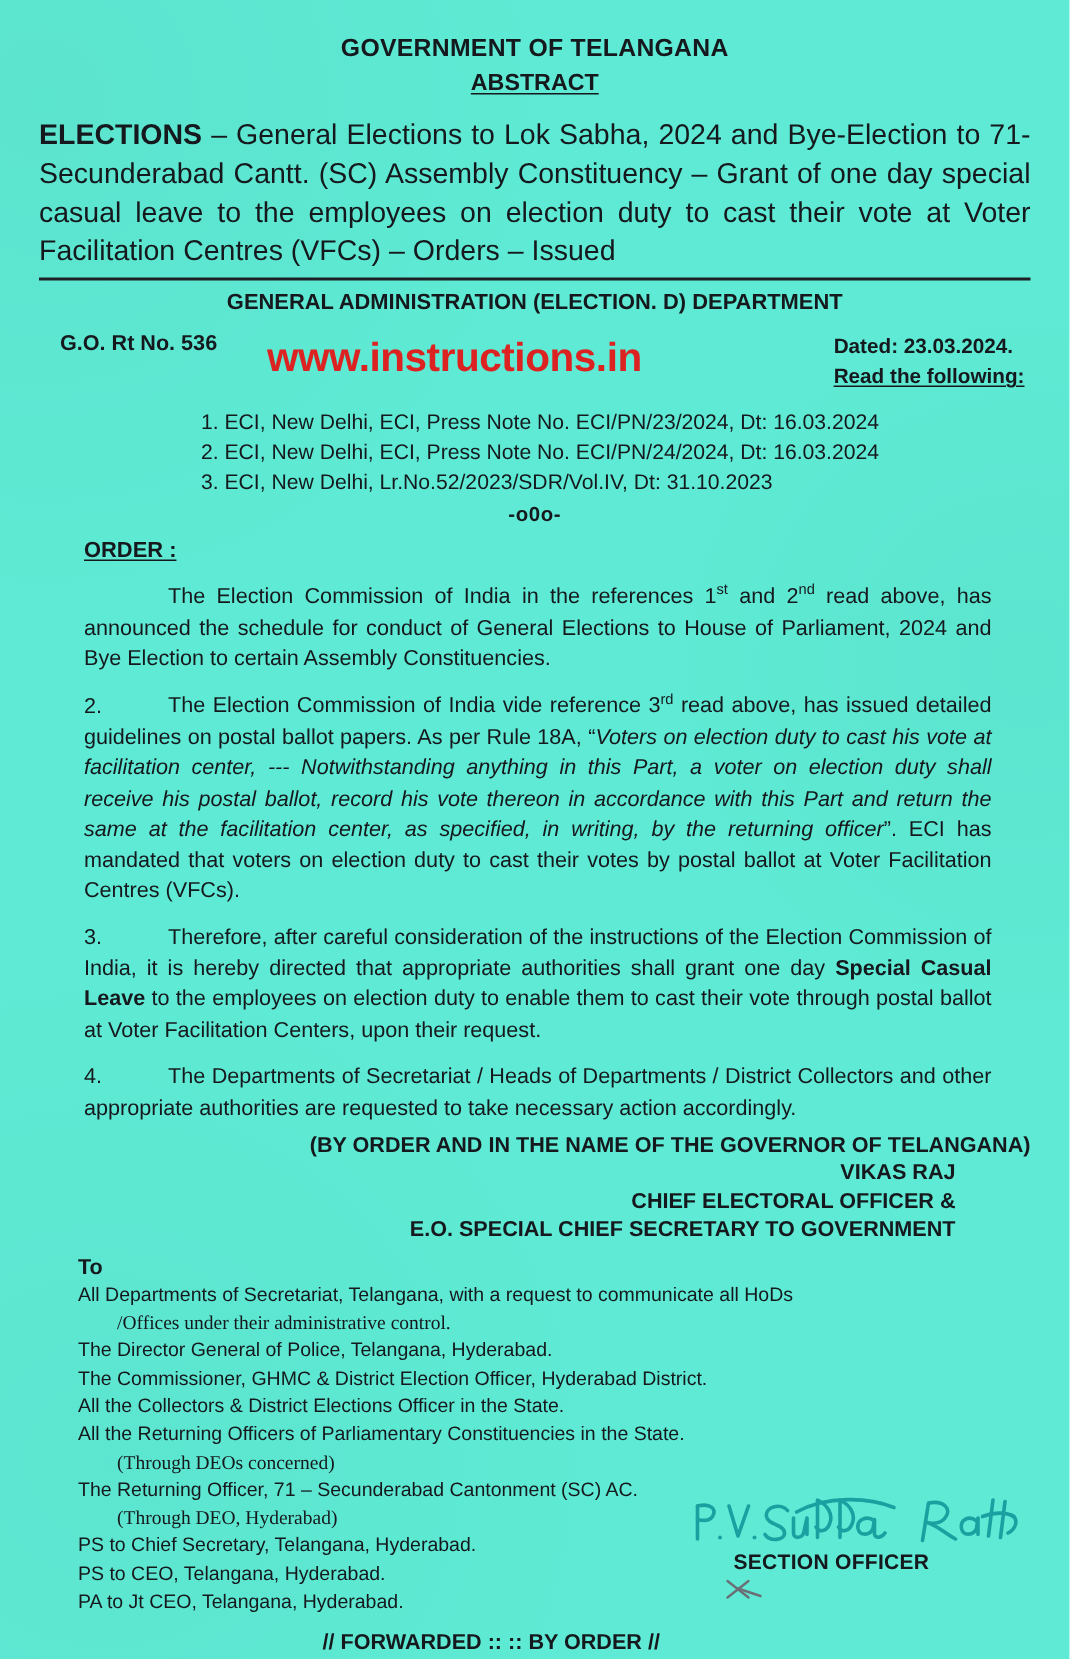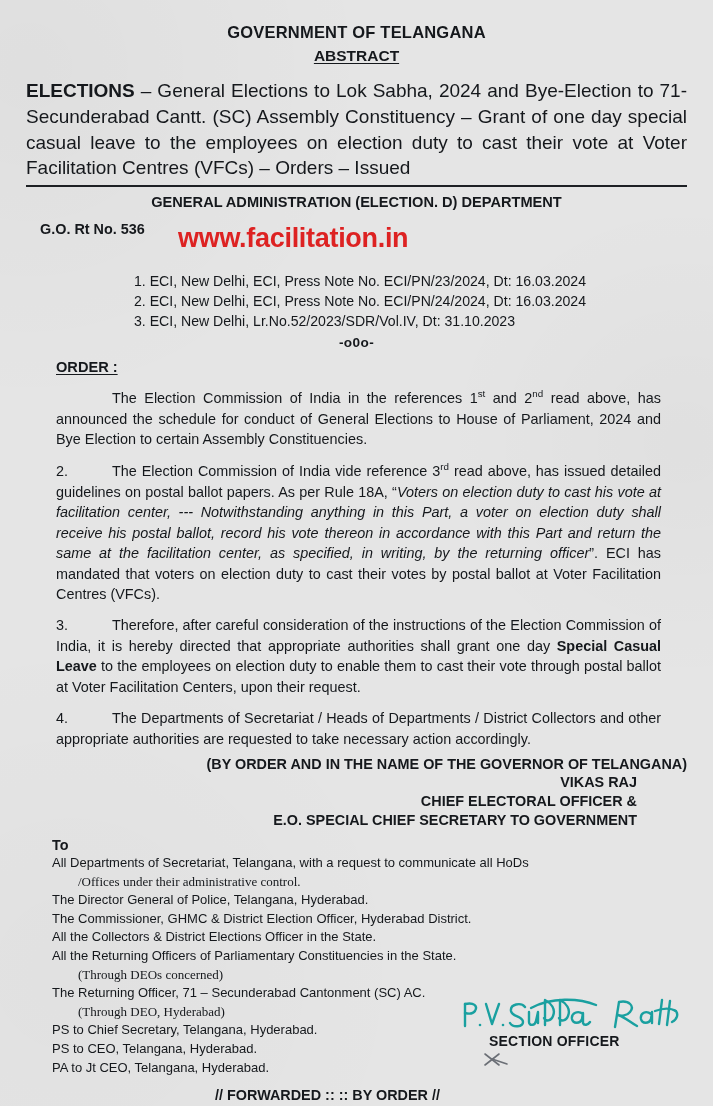--- a/index.html
+++ b/index.html
@@ -10,21 +10,21 @@
   }
   body {
     font-family: "Liberation Sans", sans-serif;
     color: #15181c;
   }
   .page {
     position: relative;
     width: 713px;
     height: 1106px;
     margin: 0 auto;
-    background: #e5e5e5;
+    background: #5eead4;
     overflow: hidden;
     box-sizing: border-box;
   }
   
   .page::before {
     content: "";
     position: absolute;
     inset: 0;
     background:
       radial-gradient(circle at 4% 6%, rgba(0,0,0,0.028) 0%, rgba(0,0,0,0) 28%),
@@ -235,21 +235,25 @@
     <div class="subject">
       <b>ELECTIONS</b><span> – General Elections to Lok Sabha, 2024 and Bye-Election to 71-Secunderabad Cantt. (SC) Assembly Constituency – Grant of one day special casual leave to the employees on election duty to cast their vote at Voter Facilitation Centres (VFCs) – Orders – Issued</span>
     </div>
 
     <hr class="rule">
 
     <div class="ctr dept">GENERAL ADMINISTRATION (ELECTION. D) DEPARTMENT</div>
 
     <div class="go-row">
       <div class="go-no">G.O. Rt No. 536</div>
-      <div class="watermark">www.facilitation.in</div>
+      <div class="watermark">www.instructions.in</div>
+      <div class="dated-block">
+        <span>Dated: 23.03.2024.</span>
+        <span class="read-following">Read the following:</span>
+      </div>
     </div>
 
     <ul class="refs">
       <li>1. ECI, New Delhi, ECI, Press Note No. ECI/PN/23/2024, Dt: 16.03.2024</li>
       <li>2. ECI, New Delhi, ECI, Press Note No. ECI/PN/24/2024, Dt: 16.03.2024</li>
       <li>3. ECI, New Delhi, Lr.No.52/2023/SDR/Vol.IV, Dt: 31.10.2023</li>
     </ul>
 
     <div class="ctr sep">-o0o-</div>
 

